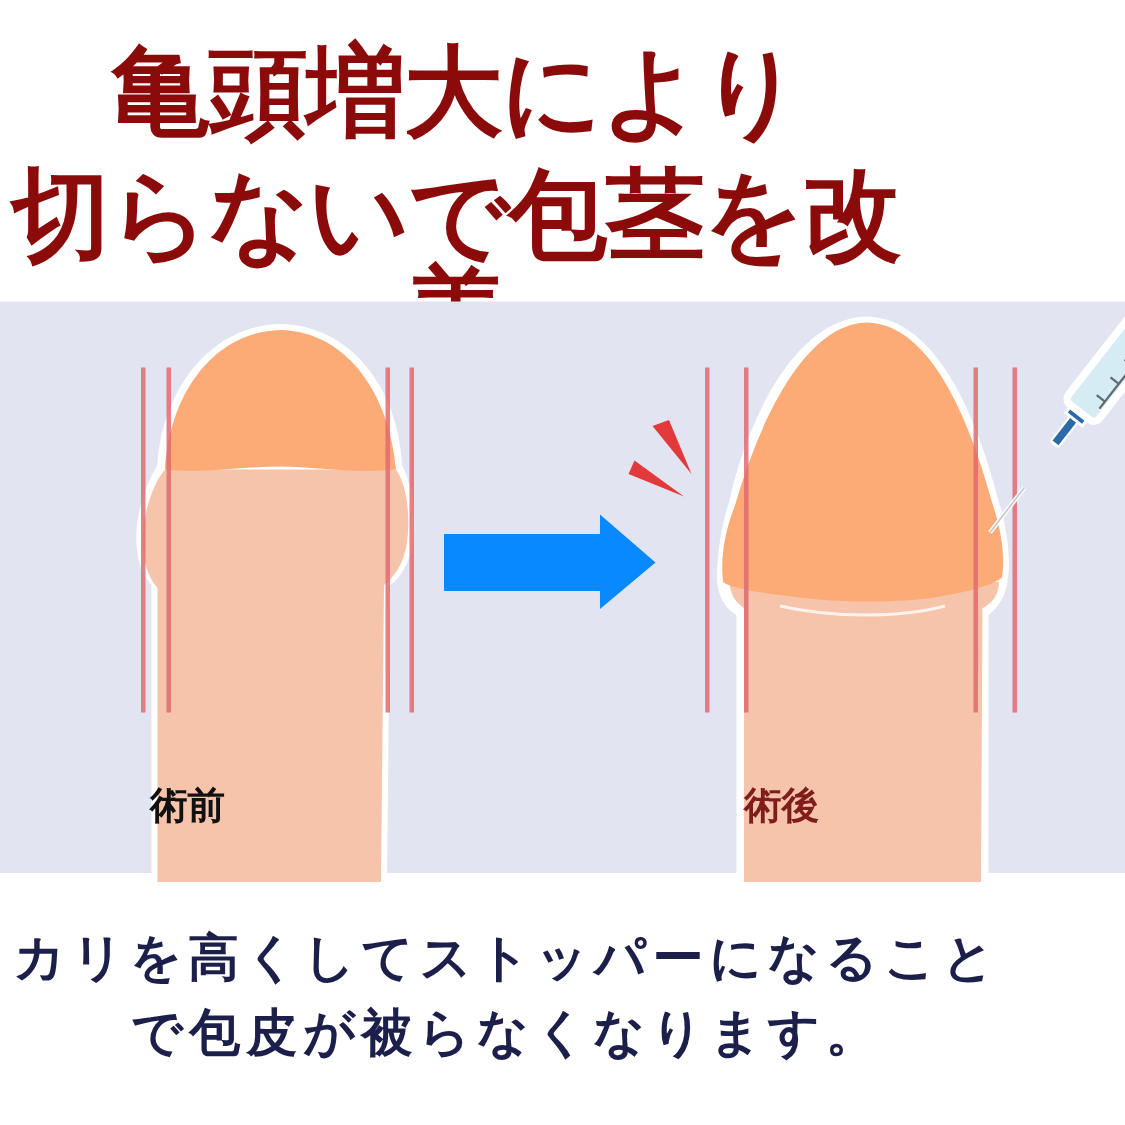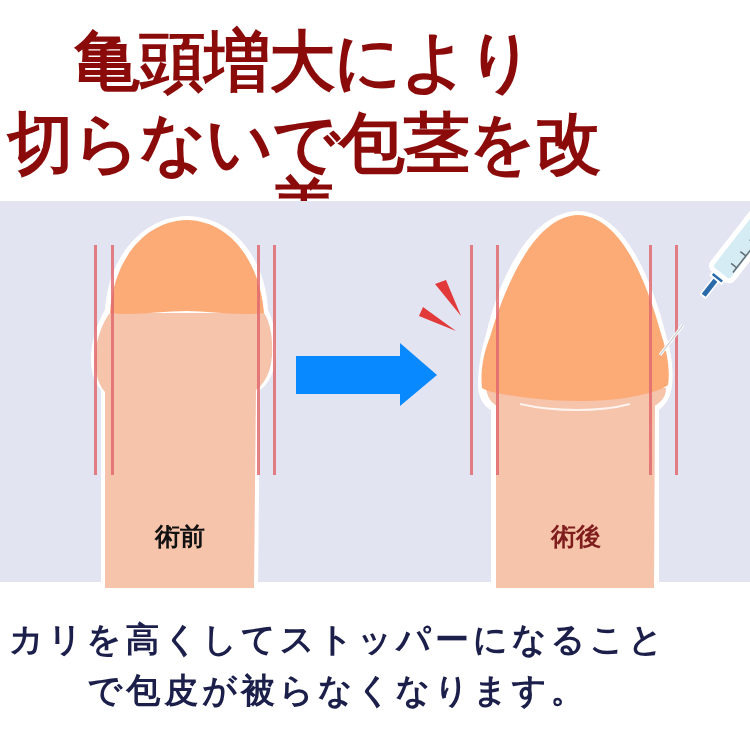--- a/index.html
+++ b/index.html
@@ -5,25 +5,25 @@
   html, body { margin: 0; padding: 0; }
   body { width: 750px; height: 750px; background: #ffffff; position: relative; overflow: hidden;
          font-family: "DejaVu Sans", sans-serif; }
   .headline { position: absolute; left: 0; width: 608px; text-align: center;
               color: var(--title-color); font-family: "DejaVu Serif", serif; font-weight: bold;
               font-size: 66px; letter-spacing: -1px; line-height: 1; }
   .headline.l1 { top: 28px; }
   .headline.l2 { top: 110px; text-align: center; }
   .band { position: absolute; left: 0; top: 201px; width: 750px; height: 381px; background: #e3e4f2; }
   .illus { position: absolute; left: 0; top: 0; }
-  .label { position: absolute; font-weight: bold; font-size: 25px; text-align: center; width: 160px; }
+  .label { position: absolute; font-weight: bold; font-size: 25px; text-align: left; width: 160px; }
   .caption { position: absolute; left: 0; width: 676px; text-align: center; color: #1b1f4a;
              font-weight: bold; font-size: 34px; letter-spacing: 4px; line-height: 1; }
   .caption.c1 { top: 622px; }
-  .caption.c2 { top: 673px; }
+  .caption.c2 { top: 673px; font-family: Liberation Serif, serif; }
 </style>
 </head>
 <body>
 
 <div class="headline l1">亀頭増大により</div>
 <div class="headline l2">切らないで包茎を改善</div>
 
 <div class="band"></div>
 
 <svg class="illus" width="750" height="750" viewBox="0 0 750 750">

